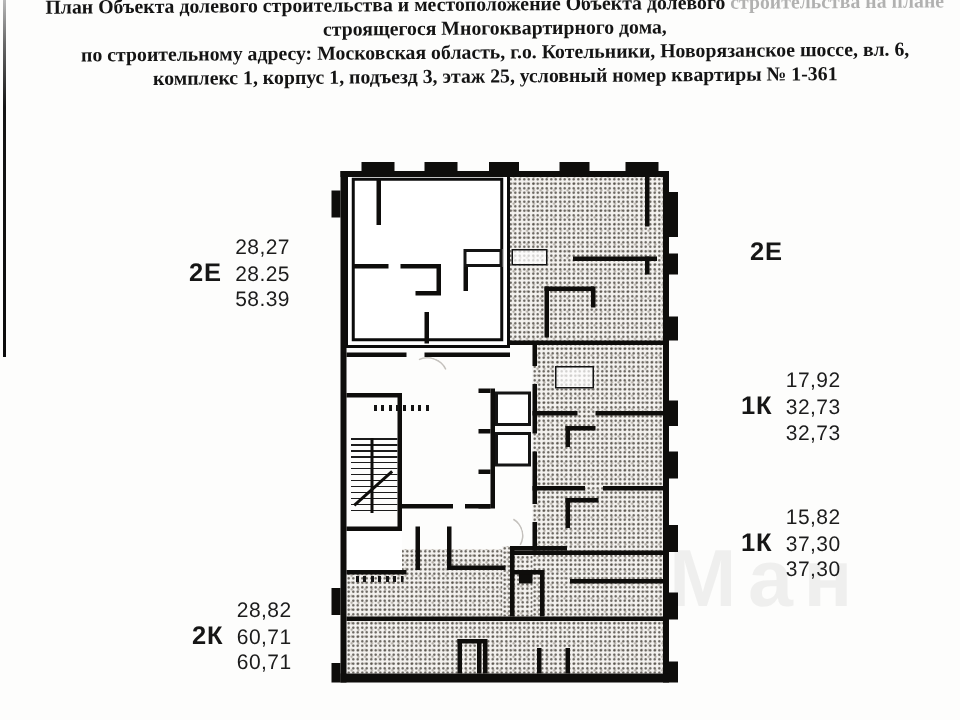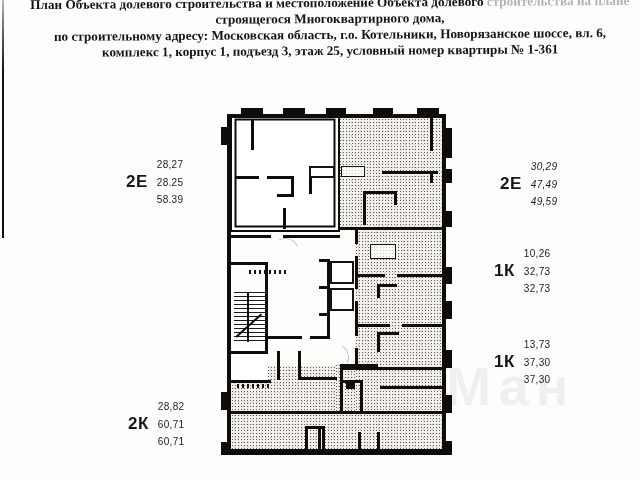--- a/index.html
+++ b/index.html
@@ -24,21 +24,21 @@
      background-size:3px 3px,4.5px 4.5px;background-position:0 0,1.2px 2.1px;}
   .apt{border:2px solid #0b0b0b;background:#fff;
      box-shadow:inset 0 0 0 2.5px #ffffff, inset 0 0 0 4.5px #0b0b0b;}
   .box{border:2px solid #141414;background:#fff;}
   .treads{background:repeating-linear-gradient(to bottom,#1c1c1c 0 1px,transparent 1px 4px);}
   .ticks{background:repeating-linear-gradient(to right,#141414 0 2px,transparent 2px 5px);}
   .arc{border:1px solid #8d877f;border-radius:50%;opacity:.5;background:transparent;}
   
   .lg{position:absolute;display:flex;align-items:center;gap:9px;color:#161616;}
   .lg .type{font-weight:bold;font-size:17px;letter-spacing:.5px;}
-  .lg .nums{display:flex;flex-direction:column;font-size:10px;line-height:17.5px;
+  .lg .nums{display:flex;flex-direction:column;font-size:14px;line-height:17.5px;
      color:#1c1c1c;letter-spacing:.3px;}
   .lg.it .nums{font-style:italic;}
   #lg-left-2e{left:126px;top:156px;}
   #lg-right-2e{left:500px;top:158px;}
   #lg-right-1k1{left:494px;top:245px;}
   #lg-right-1k2{left:494px;top:336px;}
   #lg-left-2k{left:128px;top:398px;}
   
   #watermark{position:absolute;left:446px;top:355px;font-size:54px;font-weight:bold;
      letter-spacing:7px;color:#1e1e1e;opacity:.055;font-family:"Liberation Sans",sans-serif;}
@@ -159,40 +159,35 @@
     <span class="type">2Е</span>
     <span class="nums">
       <span>28,27</span>
       <span>28.25</span>
       <span>58.39</span>
     </span>
   </div>
 
   <div class="lg it" id="lg-right-2e">
     <span class="type">2Е</span>
-    <span class="nums">
-      <span>30,29</span>
-      <span>47,49</span>
-      <span>49,59</span>
-    </span>
   </div>
 
   <div class="lg" id="lg-right-1k1">
     <span class="type">1К</span>
     <span class="nums">
-      <span>10,26</span>
+      <span>17,92</span>
       <span>32,73</span>
       <span>32,73</span>
     </span>
   </div>
 
   <div class="lg" id="lg-right-1k2">
     <span class="type">1К</span>
     <span class="nums">
-      <span>13,73</span>
+      <span>15,82</span>
       <span>37,30</span>
       <span>37,30</span>
     </span>
   </div>
 
   <div class="lg" id="lg-left-2k">
     <span class="type">2К</span>
     <span class="nums">
       <span>28,82</span>
       <span>60,71</span>

